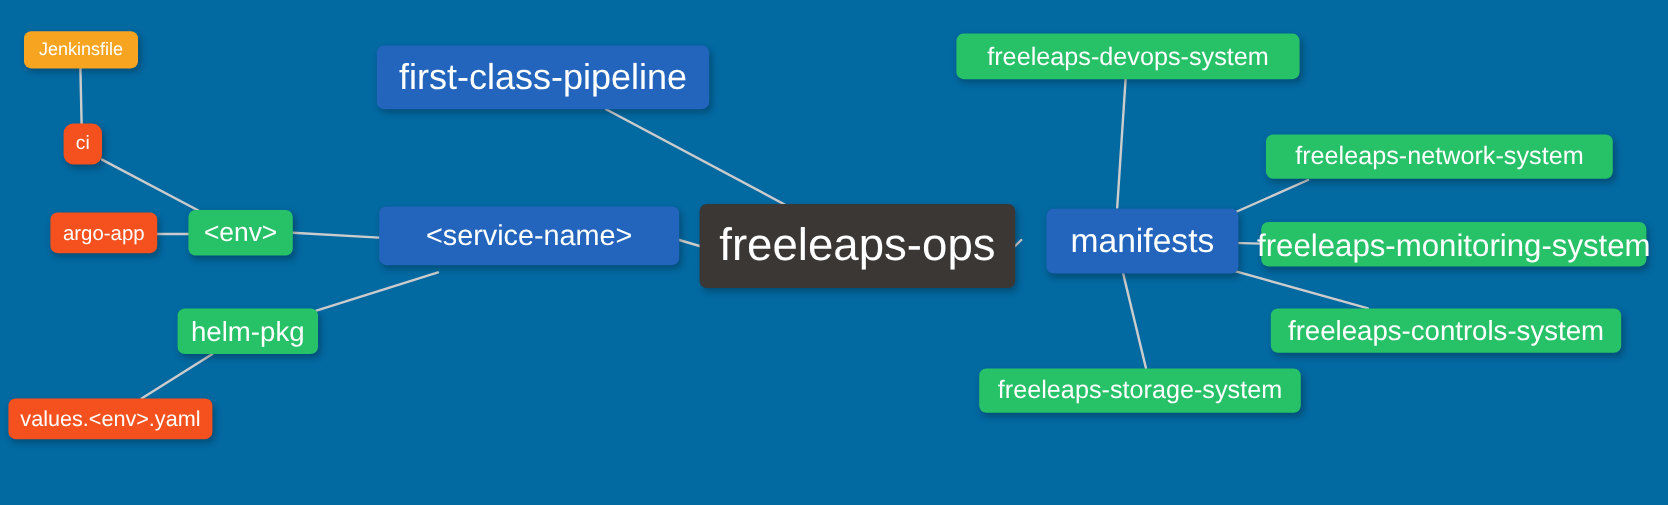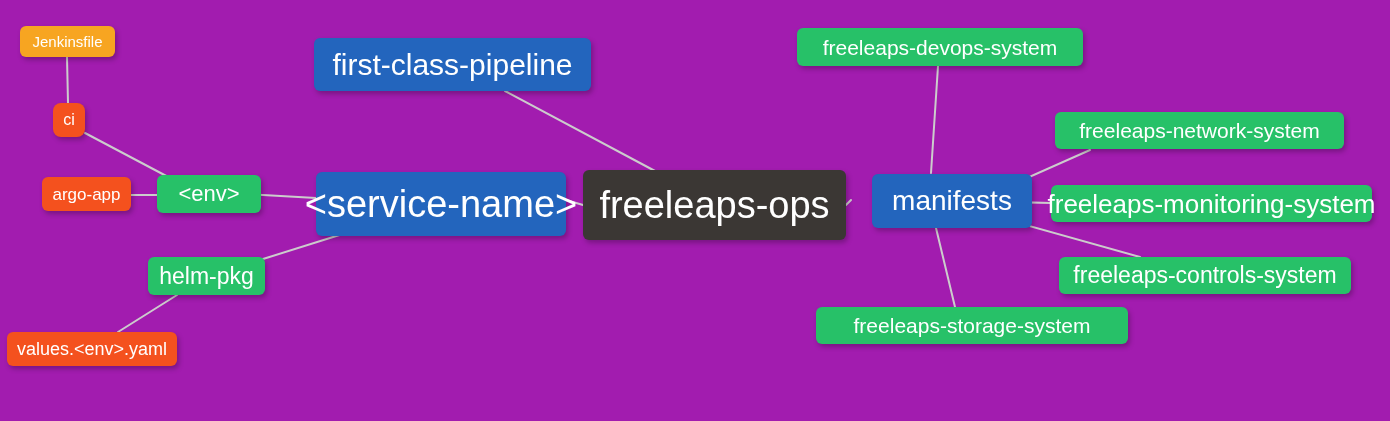--- a/index.html
+++ b/index.html
@@ -1,20 +1,20 @@
 <!DOCTYPE html>
 <html><head>
 <meta charset="utf-8">
 <style>
   html, body { margin: 0; padding: 0; background: #ffffff; }
   .canvas {
     position: relative;
     width: 1390px;
     height: 421px;
-    background: #a21caf;
+    background: #0369a1;
     overflow: hidden;
     font-family: "Liberation Sans", sans-serif;
   }
   .edges {
     position: absolute;
     left: 0; top: 0;
     width: 1390px; height: 421px;
   }
   .edges line {
     stroke: #cccccc;
@@ -60,37 +60,37 @@
     <line x1="1015" y1="222" x2="1140" y2="257"></line>
     <line x1="936" y1="228" x2="955" y2="307"></line>
   </svg>
 
   <div class="node orange" style="left:20px; top:26px; width:95px; height:31px; font-size:15px;">Jenkinsfile</div>
 
   <div class="node red" style="left:53px; top:103px; width:32px; height:34px; font-size:16px; border-radius:8px;">ci</div>
 
   <div class="node red" style="left:42px; top:177px; width:89px; height:34px; font-size:17px;">argo-app</div>
 
-  <div class="node green" style="left:157px; top:175px; width:104px; height:38px; font-size:22px;">&lt;env&gt;</div>
+  <div class="node green" style="left:157px; top:175px; width:87px; height:38px; font-size:22px;">&lt;env&gt;</div>
 
   <div class="node green" style="left:148px; top:257px; width:117px; height:38px; font-size:23px;">helm-pkg</div>
 
   <div class="node red" style="left:7px; top:332px; width:170px; height:34px; font-size:18px;">values.&lt;env&gt;.yaml</div>
 
   <div class="node blue" style="left:314px; top:38px; width:277px; height:53px; font-size:30px;">first-class-pipeline</div>
 
-  <div class="node blue" style="left:316px; top:172px; width:250px; height:64px; font-size:38px;">&lt;service-name&gt;</div>
+  <div class="node blue" style="left:316px; top:172px; width:250px; height:49px; font-size:24px;">&lt;service-name&gt;</div>
 
   <div class="node dark" style="left:583px; top:170px; width:263px; height:70px; font-size:38px;">freeleaps-ops</div>
 
   <div class="node blue" style="left:851px; top:174px; width:160px; height:54px; font-size:28px;margin-left:21px;">manifests</div>
 
   <div class="node green" style="left:1055px; top:112px; width:289px; height:37px; font-size:21px;">freeleaps-network-system</div>
 
   <div class="node green" style="left:797px; top:28px; width:286px; height:38px; font-size:21px;">freeleaps-devops-system</div>
 
   <div class="node green" style="left:1051px; top:185px; width:321px; height:37px; font-size:26px;">freeleaps-monitoring-system</div>
 
   <div class="node green" style="left:1059px; top:257px; width:292px; height:37px; font-size:23px;">freeleaps-controls-system</div>
 
-  <div class="node green" style="left:816px; top:307px; width:312px; height:37px; font-size:21px;">freeleaps-storage-system</div>
+  <div class="node green" style="left:816px; top:307px; width:268px; height:37px; font-size:21px;">freeleaps-storage-system</div>
 
 </div>
 
 </body></html>

